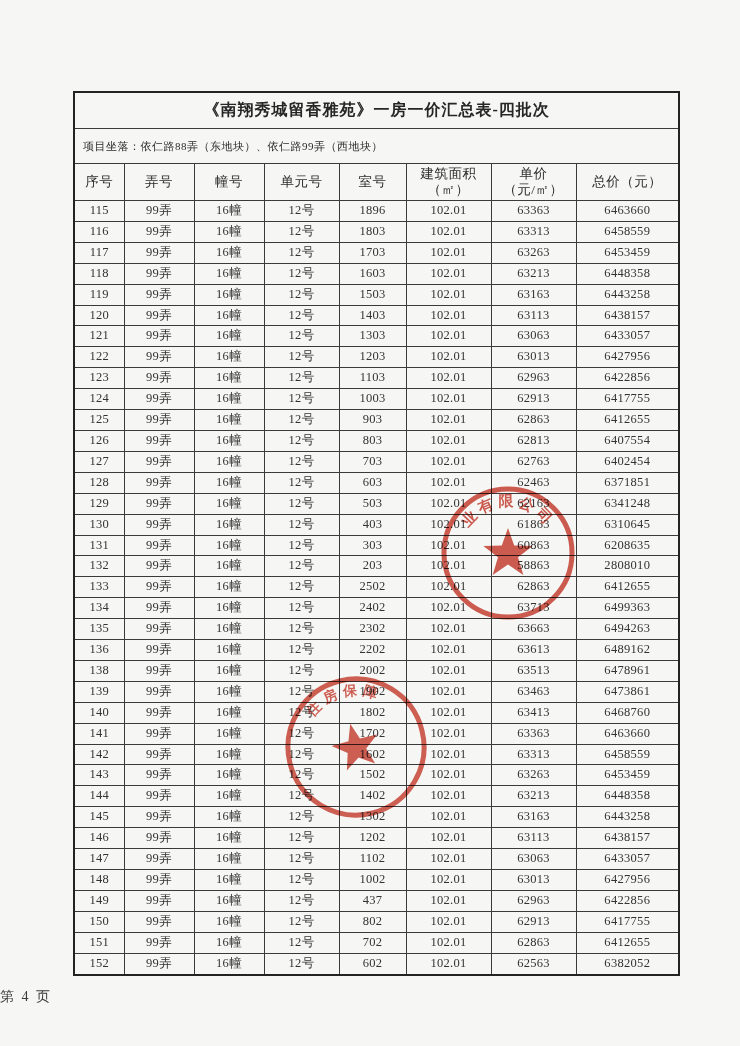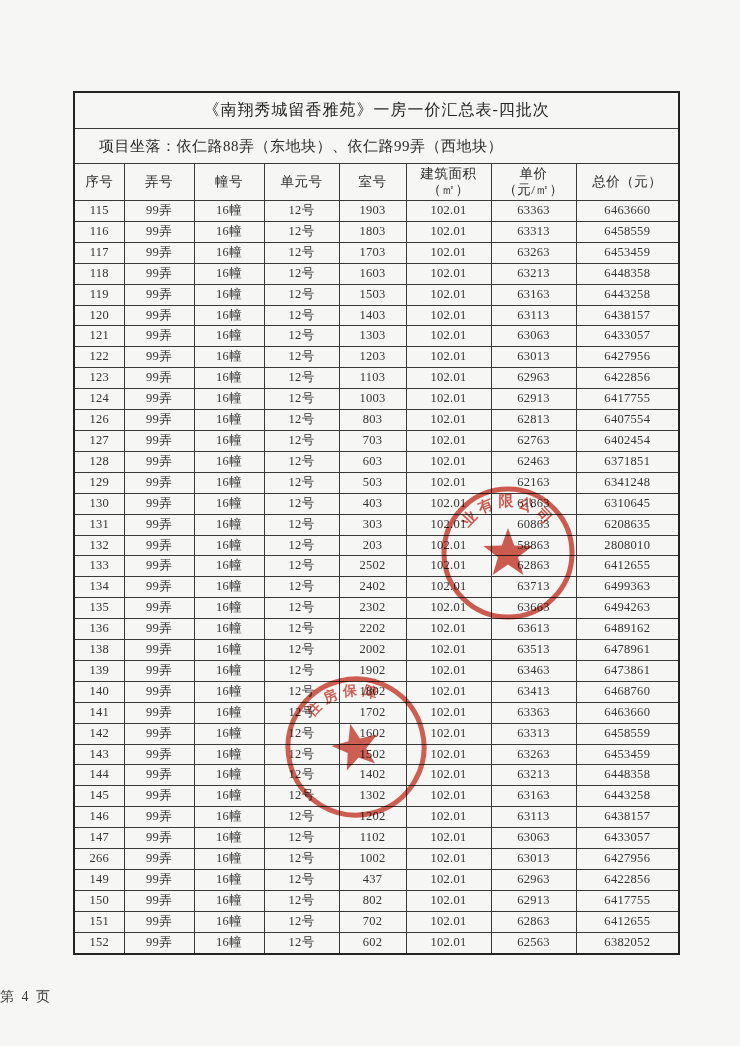--- a/index.html
+++ b/index.html
@@ -16,24 +16,24 @@
     background:transparent;
   }
   .price-table th,.price-table td{
     border:1px solid #3a3a3a;
     padding:0;margin:0;
     text-align:center;vertical-align:middle;
     font-weight:normal;
     overflow:hidden;
   }
   tr.title-row th{
-    height:35px;font-size:16px;font-weight:normal;letter-spacing:1px;color:#262626;
+    height:35px;font-size:16px;font-weight:bold;letter-spacing:1px;color:#262626;
   }
   tr.location-row th{
-    height:34px;font-size:15px;text-align:left;padding-left:24px;letter-spacing:0.5px;margin-left:32px;
+    height:34px;font-size:11px;text-align:left;padding-left:8px;letter-spacing:0.5px;margin-left:32px;
   }
   tr.header-row th{
     height:36px;font-size:13.5px;line-height:1.2;white-space:pre-line;letter-spacing:0.5px;
   }
   tbody tr{height:19.9px;margin-top:36px;}
   tbody td{
     font-size:12.5px;line-height:19.9px;letter-spacing:0.3px;color:#333;
   }
   .seal{
     position:absolute;mix-blend-mode:multiply;pointer-events:none;
@@ -82,21 +82,21 @@
 （元/㎡）</th>
         <th>总价（元）</th>
       </tr>
   </thead>
   <tbody id="table-body">
       <tr>
         <td>115</td>
         <td>99弄</td>
         <td>16幢</td>
         <td>12号</td>
-        <td>1903</td>
+        <td>1896</td>
         <td>102.01</td>
         <td>63363</td>
         <td>6463660</td>
       </tr>
       <tr>
         <td>116</td>
         <td>99弄</td>
         <td>16幢</td>
         <td>12号</td>
         <td>1803</td>
@@ -178,20 +178,30 @@
         <td>124</td>
         <td>99弄</td>
         <td>16幢</td>
         <td>12号</td>
         <td>1003</td>
         <td>102.01</td>
         <td>62913</td>
         <td>6417755</td>
       </tr>
       <tr>
+        <td>125</td>
+        <td>99弄</td>
+        <td>16幢</td>
+        <td>12号</td>
+        <td>903</td>
+        <td>102.01</td>
+        <td>62863</td>
+        <td>6412655</td>
+      </tr>
+      <tr>
         <td>126</td>
         <td>99弄</td>
         <td>16幢</td>
         <td>12号</td>
         <td>803</td>
         <td>102.01</td>
         <td>62813</td>
         <td>6407554</td>
       </tr>
       <tr>
@@ -388,21 +398,21 @@
         <td>147</td>
         <td>99弄</td>
         <td>16幢</td>
         <td>12号</td>
         <td>1102</td>
         <td>102.01</td>
         <td>63063</td>
         <td>6433057</td>
       </tr>
       <tr>
-        <td>266</td>
+        <td>148</td>
         <td>99弄</td>
         <td>16幢</td>
         <td>12号</td>
         <td>1002</td>
         <td>102.01</td>
         <td>63013</td>
         <td>6427956</td>
       </tr>
       <tr>
         <td>149</td>

